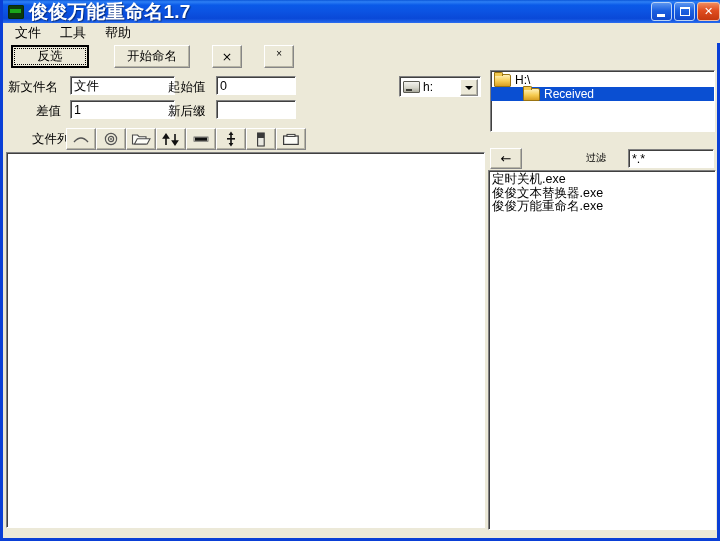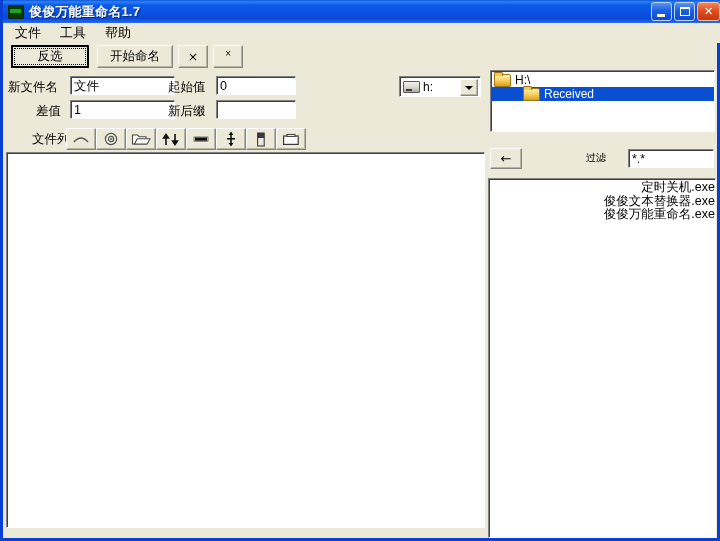--- a/index.html
+++ b/index.html
@@ -38,21 +38,21 @@
     box-shadow: inset 0 0 0 1px #0a2a0a;
   }
   .app-icon::after {
     content: "";
     position: absolute; left: 2px; top: 4px;
     width: 11px; height: 4px;
     background: #1aa81a;
   }
   .title-text {
     color: #ffffff;
-    font-size: 13px;
+    font-size: 19px;
     font-weight: bold;
     letter-spacing: 0.2px;
     text-shadow: 1px 1px 1px rgba(0,0,0,0.45);
     white-space: nowrap;
   }
   .win-buttons {
     position: absolute; right: 3px; top: 2px;
     display: flex; gap: 2px;
   }
   .win-btn {
@@ -101,20 +101,21 @@
     font-size: 13px;
     color: #000000;
     padding: 1px 9px 2px 6px;
     margin-right: 4px;
     white-space: nowrap;
   }
   
   .toolrow {
     position: absolute; left: 8px; top: 45px;
     display: flex;
+    gap: 17px;
   }
   .tbtn {
     height: 23px;
     box-sizing: border-box;
     background: #ece9d8;
     border: 1px solid;
     border-color: #ffffff #868686 #868686 #ffffff;
     box-shadow: inset -1px -1px 0 #b6b4a5;
     font-size: 12.5px;
     color: #000;
@@ -282,30 +283,29 @@
   .filterlabel {
     position: absolute; left: 583px; top: 151px;
     font-size: 10px; color: #000;
   }
   .filterfield {
     position: absolute; left: 625px; top: 149px;
     width: 86px; height: 19px;
   }
   
   .filelist {
-    position: absolute; left: 485px; top: 178px;
+    position: absolute; left: 485px; top: 170px;
     width: 228px; height: 360px;
     box-sizing: border-box;
     background: #ffffff;
     border: 1px solid;
     border-color: #808080 #ffffff #ffffff #808080;
     box-shadow: inset 1px 1px 0 #404040;
     padding: 2px 0 0 3px;
     overflow: hidden;
-    text-align: right;
   }
   .filerow {
     font-size: 12.5px;
     color: #000;
     line-height: 13.5px;
     white-space: nowrap;
   }
 </style>
 </head>
 <body>

